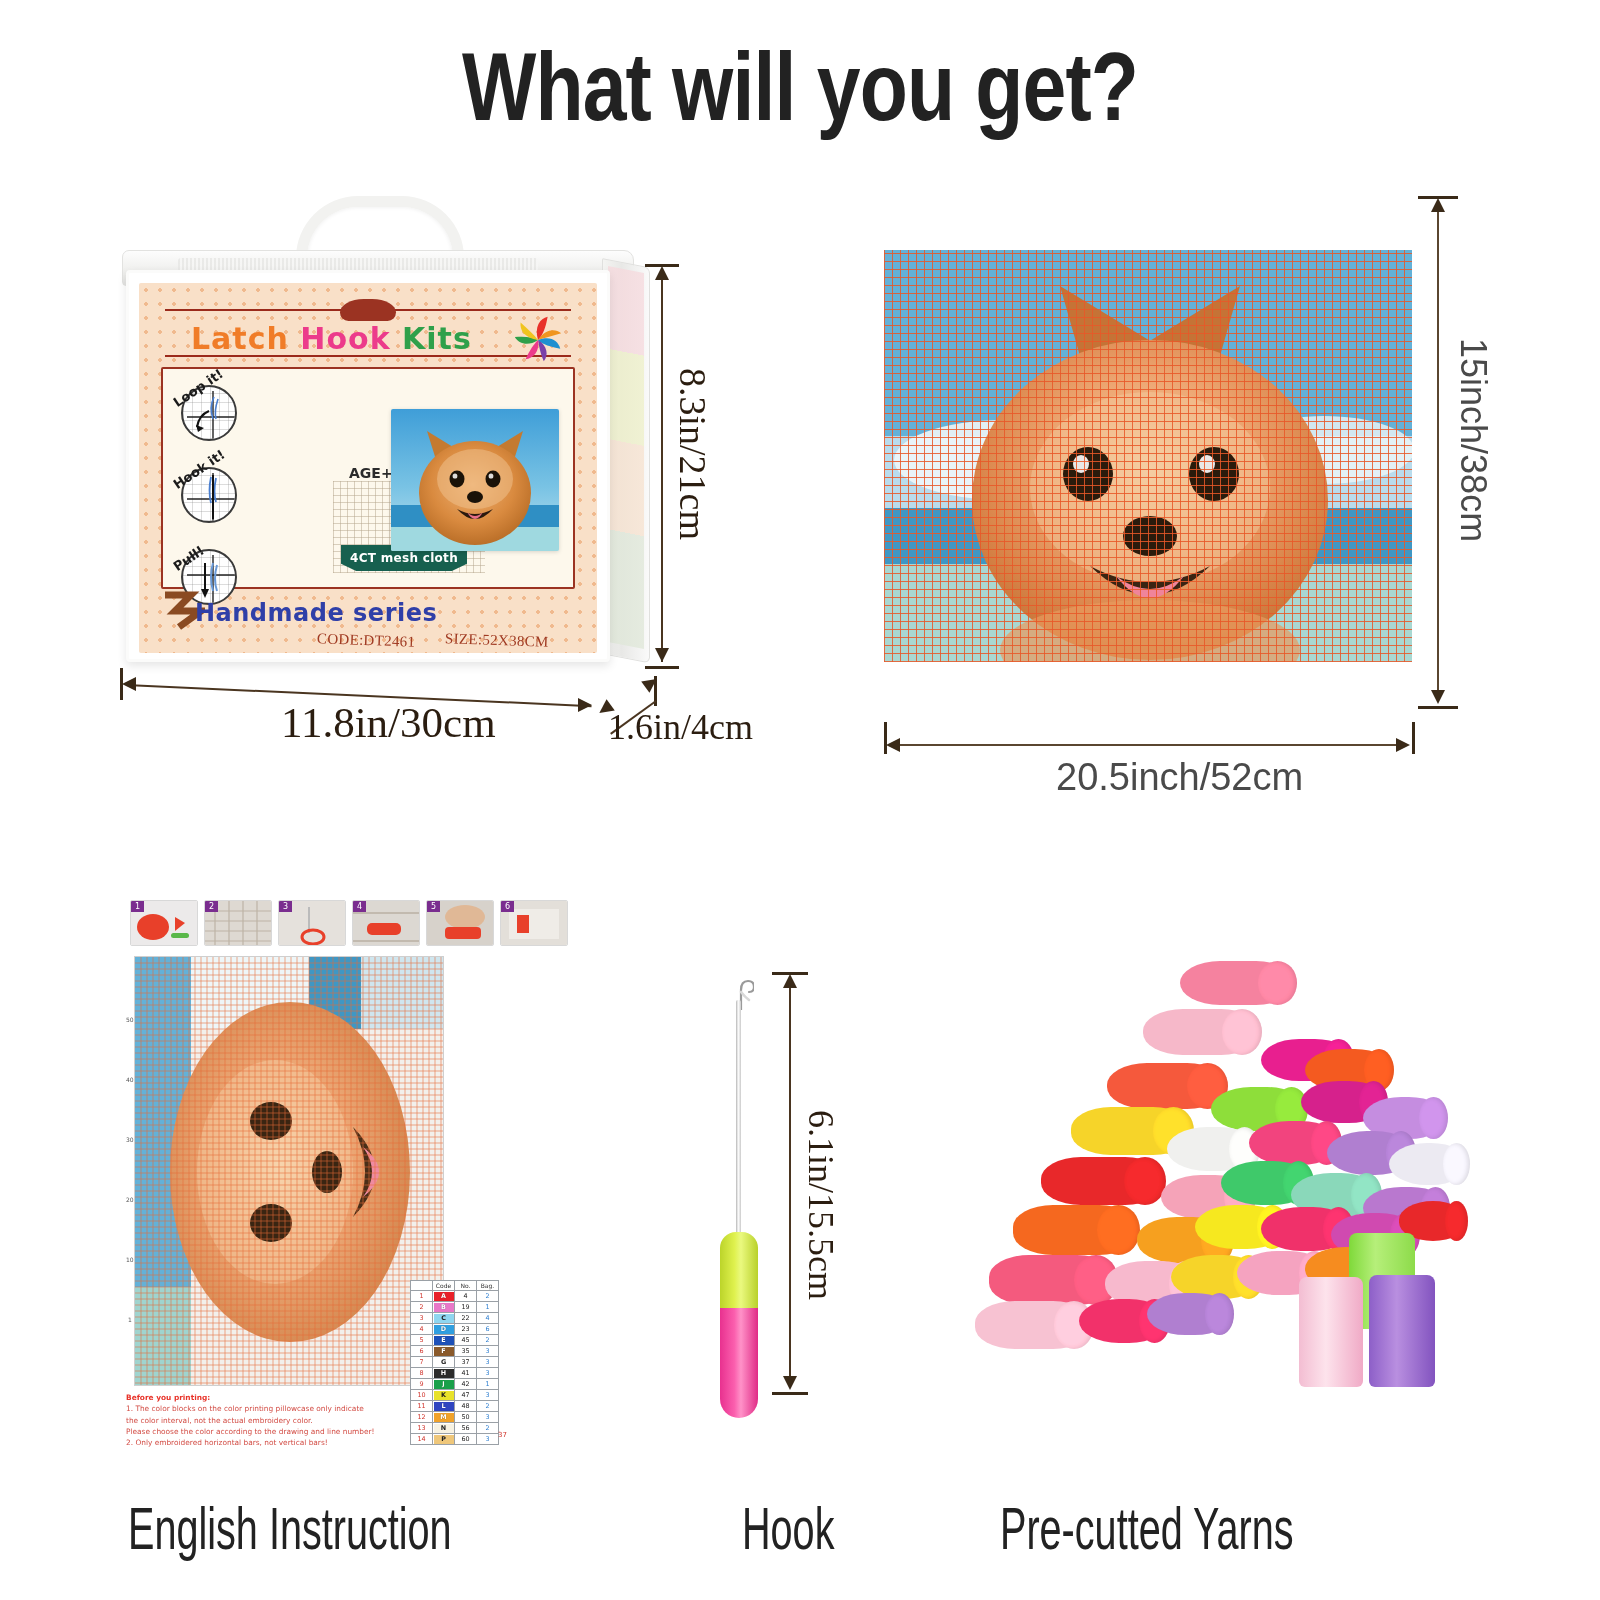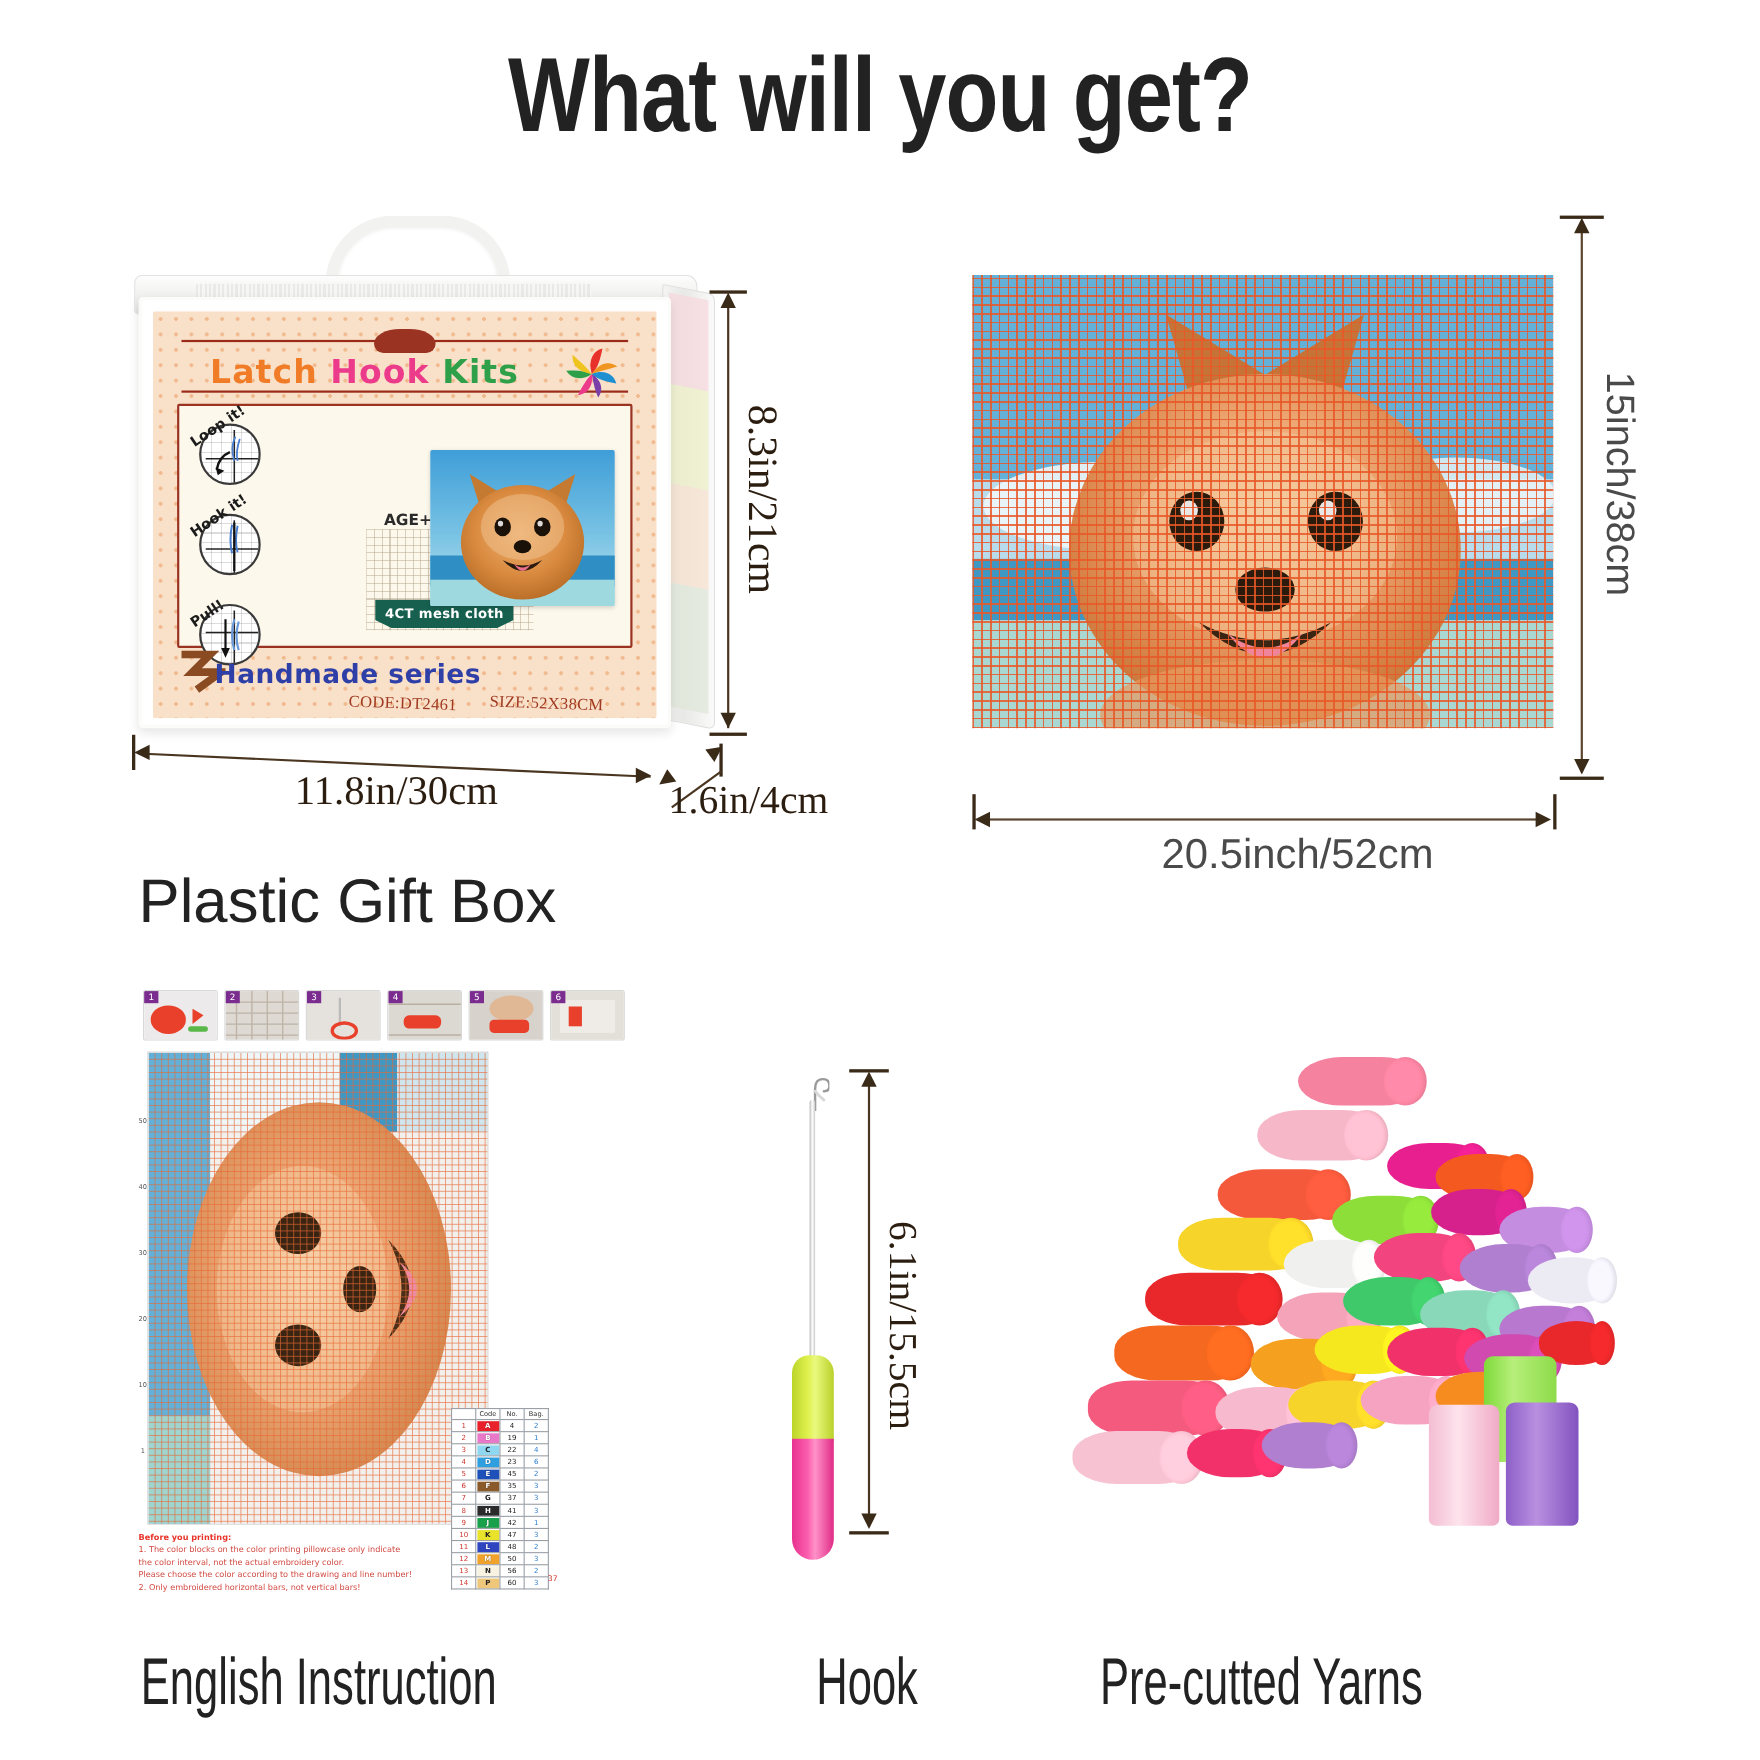--- a/index.html
+++ b/index.html
@@ -428,32 +428,31 @@
     <div class="arrowhead ar-up" style="left:655px; top:266px"></div>
     <div class="arrowhead ar-down" style="left:655px; top:648px"></div>
     <div class="dim-label-serif" style="left:671px; top:368px; font-size:38px; writing-mode:vertical-rl; text-orientation:mixed;">8.3in/21cm</div>
   </div>
 
   <div>
     <div class="tick-v" style="left:120px; top:668px; height:32px"></div>
     <div class="dimline dim-h" style="left:126px; top:684px; width:466px; transform:rotate(2.6deg); transform-origin:left center;"></div>
     <div class="arrowhead ar-left" style="left:122px; top:677px"></div>
     <div class="arrowhead ar-right" style="left:578px; top:698px"></div>
-    <div class="dim-label-serif" style="left:268px; top:698px; font-size:37px">11.8in/30cm</div>
+    <div class="dim-label-serif" style="left:281px; top:698px; font-size:43px">11.8in/30cm</div>
   </div>
 
   <div>
     <div class="tick-v" style="left:654px; top:676px; height:30px"></div>
     <div class="dimline dim-h" style="left:600px; top:700px; width:56px; transform:rotate(-36deg); transform-origin:right center;"></div>
     <div class="arrowhead ar-right" style="left:644px; top:676px; transform:rotate(-36deg)"></div>
     <div class="arrowhead ar-left" style="left:598px; top:702px; transform:rotate(-36deg)"></div>
     <div class="dim-label-serif" style="left:608px; top:706px; font-size:36px">1.6in/4cm</div>
   </div>
 
-  <div class="caption caption-wide" style="left:126px; top:786px">Plastic Gift Box</div>
 
   <div id="canvas-panel">
     <svg class="mesh-canvas" viewBox="0 0 528 412" width="528" height="412" preserveAspectRatio="none">
       <defs>
         <radialGradient id="cvFur" cx="50%" cy="40%" r="62%">
           <stop offset="0%" stop-color="#f6cfa4"></stop>
           <stop offset="45%" stop-color="#eda672"></stop>
           <stop offset="78%" stop-color="#d9854a"></stop>
           <stop offset="100%" stop-color="#c57336"></stop>
         </radialGradient>

